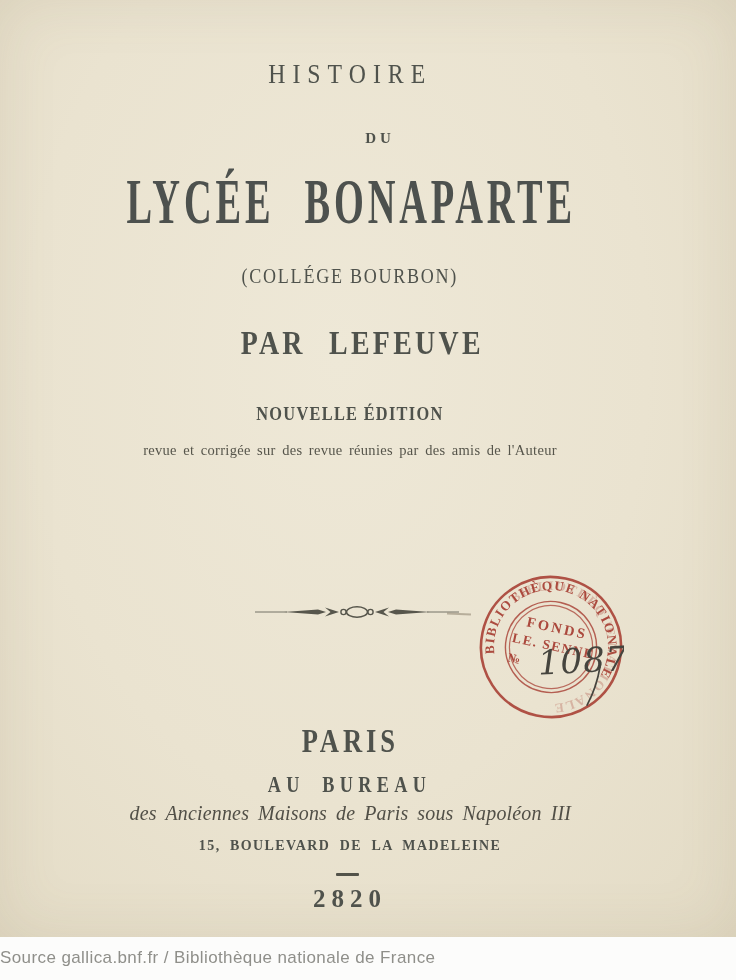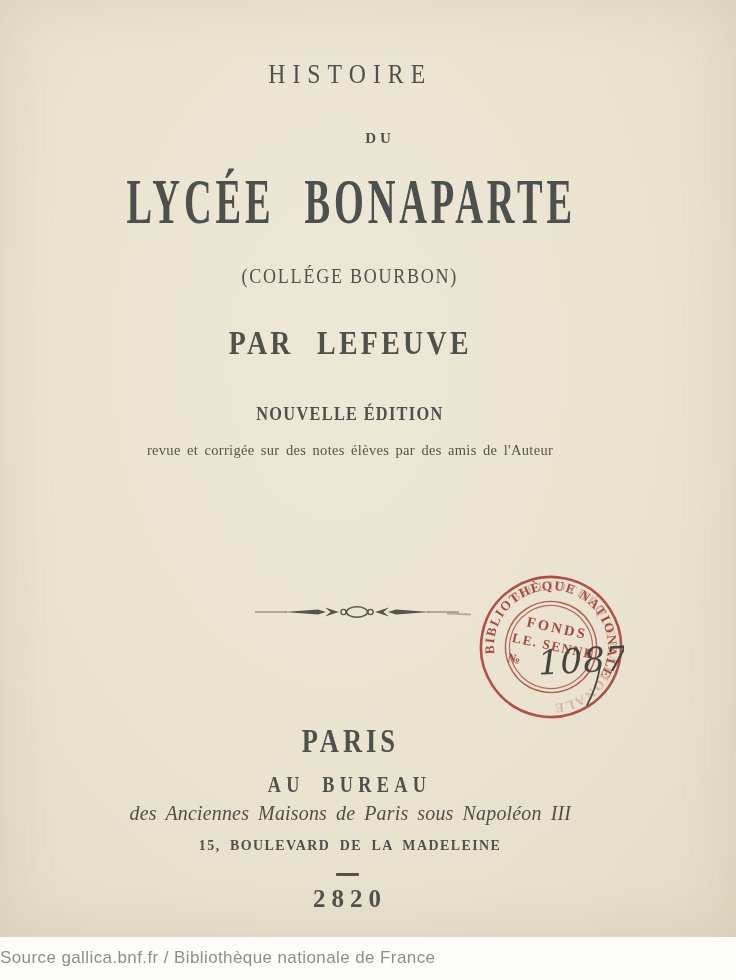--- a/index.html
+++ b/index.html
@@ -21,21 +21,21 @@
     color:#4f524c;line-height:1;white-space:nowrap;
   }
   .line .sq{display:inline-block;transform-origin:50% 50%;}
   .t-histoire{top:61px;font-size:27px;letter-spacing:8px;}
   .t-histoire .sq{transform:scaleX(.88);}
   .t-du{top:131px;font-size:15px;letter-spacing:4px;font-weight:bold;padding-left:30px;}
   .t-main{top:172px;font-size:60px;font-weight:bold;letter-spacing:6px;word-spacing:26px;color:#4d514e;}
   .t-main .sq{transform:scaleX(.64) scaleY(1.04);}
   .t-sub{top:266px;font-size:21px;letter-spacing:2px;}
   .t-sub .sq{transform:scaleX(.86);}
-  .t-byline{top:326px;font-size:34px;font-weight:bold;letter-spacing:4px;word-spacing:16px;}
+  .t-byline{top:326px;font-size:34px;font-weight:bold;letter-spacing:4px;word-spacing:16px;padding-left:12px;}
   .t-byline .sq{transform:scaleX(.82);}
   .t-edition{top:404px;font-size:19px;font-weight:bold;letter-spacing:1.5px;}
   .t-edition .sq{transform:scaleX(.86);}
   .t-note1{top:443px;font-size:14.5px;letter-spacing:.3px;word-spacing:2.5px;color:#56554b;}
   .t-note2{top:466px;font-size:14.5px;letter-spacing:.3px;word-spacing:2.5px;color:#56554b;}
   .t-paris{top:724px;font-size:34px;font-weight:bold;letter-spacing:5px;}
   .t-paris .sq{transform:scaleX(.78);}
   .t-bureau{top:772px;font-size:24px;font-weight:bold;letter-spacing:7px;word-spacing:10px;}
   .t-bureau .sq{transform:scaleX(.76);}
   .t-maisons{top:803px;font-size:21px;font-style:italic;letter-spacing:.2px;word-spacing:4px;color:#514f47;}
@@ -73,21 +73,21 @@
     <div class="line t-du">DU</div>
 
     <div class="line t-main"><span class="sq">LYCÉE BONAPARTE</span></div>
 
     <div class="line t-sub"><span class="sq">(COLLÉGE BOURBON)</span></div>
 
     <div class="line t-byline"><span class="sq">PAR LEFEUVE</span></div>
 
     <div class="line t-edition"><span class="sq">NOUVELLE ÉDITION</span></div>
 
-    <div class="line t-note1">revue et corrigée sur des notes élèves par des amis de l'Auteur</div>
+    <div class="line t-note1">revue et corrigée sur des revue réunies par des amis de l'Auteur</div>
 
     <svg class="divider" width="206" height="18" viewBox="0 0 206 18">
       <g fill="#57564c" stroke="#57564c">
         <line x1="1" y1="9" x2="33" y2="9" stroke-width="0.8"></line>
         <polygon points="30,9 64,6.4 72,9 64,11.6" stroke="none"></polygon>
         <polygon points="71,4.4 85,9 71,13.6 76.5,9" stroke="none"></polygon>
         <circle cx="89.5" cy="9" r="2.6" fill="none" stroke-width="1.4"></circle>
         <ellipse cx="103" cy="9" rx="10.5" ry="5.2" fill="none" stroke-width="1.5"></ellipse>
         <circle cx="116.5" cy="9" r="2.6" fill="none" stroke-width="1.4"></circle>
         <polygon points="135,4.4 121,9 135,13.6 129.5,9" stroke="none"></polygon>

